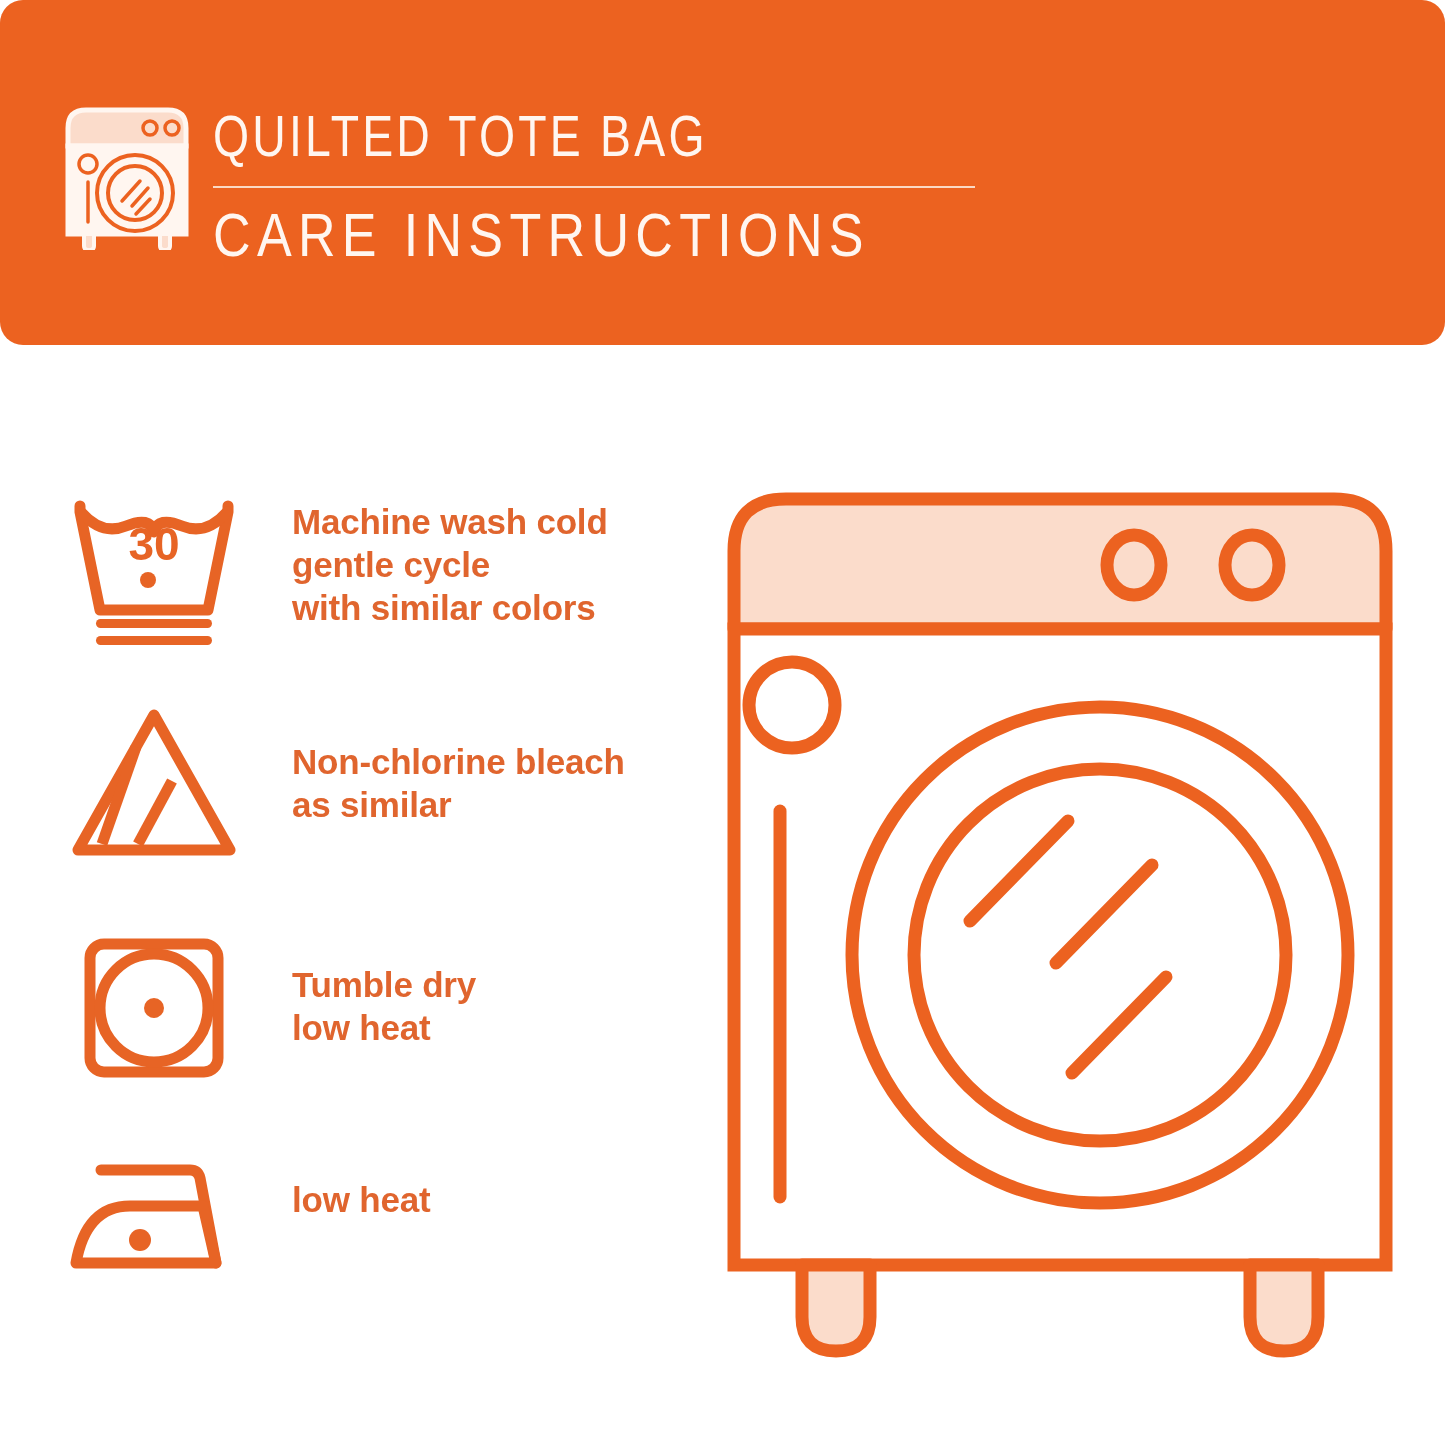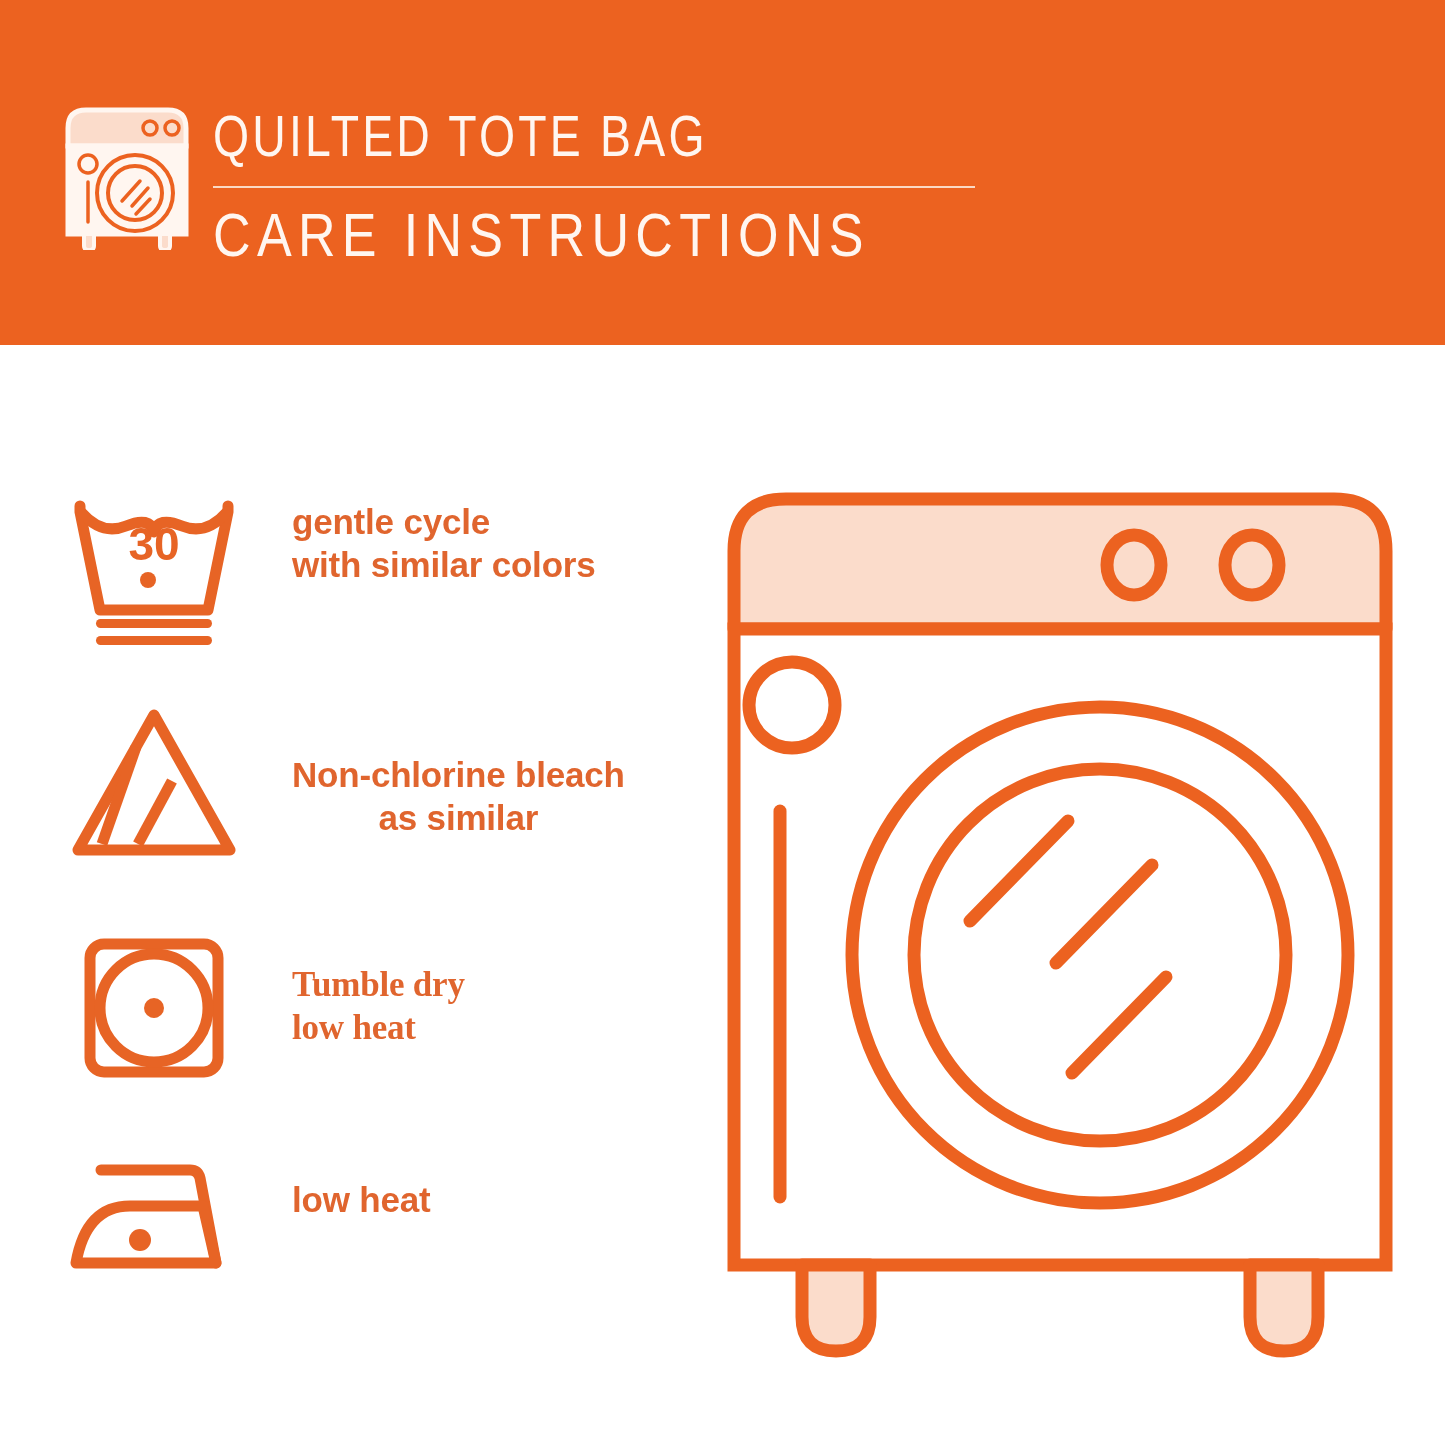--- a/index.html
+++ b/index.html
@@ -19,20 +19,21 @@
   }
 
   
   .header-band {
     position: absolute;
     left: 0;
     top: 0;
     width: 1445px;
     height: 345px;
     background: #EC6220;
+    border-radius: 23px;
   }
   .header-logo {
     position: absolute;
     left: 62px;
     top: 98px;
     width: 130px;
     height: 152px;
   }
   .header-titles {
     position: absolute;
@@ -164,48 +165,49 @@
         <svg viewBox="0 0 172 160" width="172" height="160">
           <path d="M12 16 L12 22 L32 120 L140 120 L160 22 L160 16" fill="none" stroke="#E76425" stroke-width="11" stroke-linecap="round" stroke-linejoin="round"></path>
           <path d="M13 22 Q34 46 58 36 Q82 26 86 42 Q90 26 114 36 Q138 46 159 22" fill="none" stroke="#E76425" stroke-width="11" stroke-linecap="round" stroke-linejoin="round"></path>
           <text x="86" y="70" text-anchor="middle" font-family="Liberation Sans, sans-serif" font-size="46" font-weight="bold" fill="#E76425">30</text>
           <circle cx="80" cy="90" r="8" fill="#E76425"></circle>
           <rect x="28" y="129" width="116" height="9" rx="4.5" fill="#E76425"></rect>
           <rect x="28" y="146" width="116" height="9" rx="4.5" fill="#E76425"></rect>
         </svg>
       </div>
       <div class="care-text" style="top:10px;">
+        <span class="ln">Machine wash cold</span>
         <span class="ln">gentle cycle</span>
         <span class="ln">with similar colors</span>
       </div>
     </div>
 
     <div class="care-row" style="top:360px;">
       <div class="care-icon">
         <svg viewBox="0 0 172 160" width="172" height="160">
           <path d="M86 10 L162 145 L10 145 Z" fill="none" stroke="#E76425" stroke-width="11" stroke-linejoin="round"></path>
           <line x1="68" y1="42" x2="34" y2="139" stroke="#E76425" stroke-width="11" stroke-linecap="butt"></line>
           <line x1="104" y1="76" x2="70" y2="139" stroke="#E76425" stroke-width="11" stroke-linecap="butt"></line>
         </svg>
       </div>
-      <div class="care-text" style="top:48px;text-align:center;">
+      <div class="care-text" style="top:35px;">
         <span class="ln">Non-chlorine bleach</span>
         <span class="ln">as similar</span>
       </div>
     </div>
 
     <div class="care-row" style="top:585px;">
       <div class="care-icon">
         <svg viewBox="0 0 172 160" width="172" height="160">
           <rect x="22" y="14" width="128" height="128" rx="14" fill="none" stroke="#E76425" stroke-width="11"></rect>
           <circle cx="86" cy="78" r="54" fill="none" stroke="#E76425" stroke-width="11"></circle>
           <circle cx="86" cy="78" r="10" fill="#E76425"></circle>
         </svg>
       </div>
-      <div class="care-text" style="top:33px;font-family:Liberation Serif, serif;">
+      <div class="care-text" style="top:33px;">
         <span class="ln">Tumble dry</span>
         <span class="ln">low heat</span>
       </div>
     </div>
 
     <div class="care-row" style="top:805px;">
       <div class="care-icon">
         <svg viewBox="0 0 172 160" width="172" height="160">
           <path d="M33 20 L122 20 Q130 20 132 28 L148 113" fill="none" stroke="#E76425" stroke-width="11" stroke-linecap="round" stroke-linejoin="round"></path>
           <path d="M8 113 Q18 56 62 56 L135 56 L148 113 Z" fill="none" stroke="#E76425" stroke-width="11" stroke-linecap="round" stroke-linejoin="round"></path>

